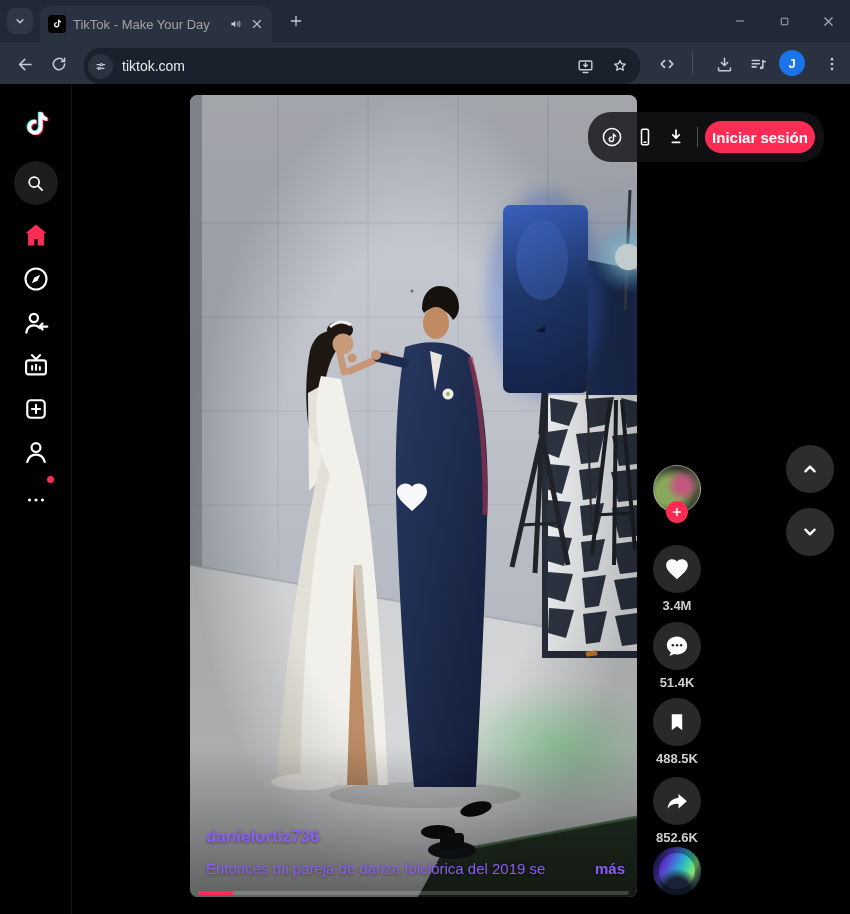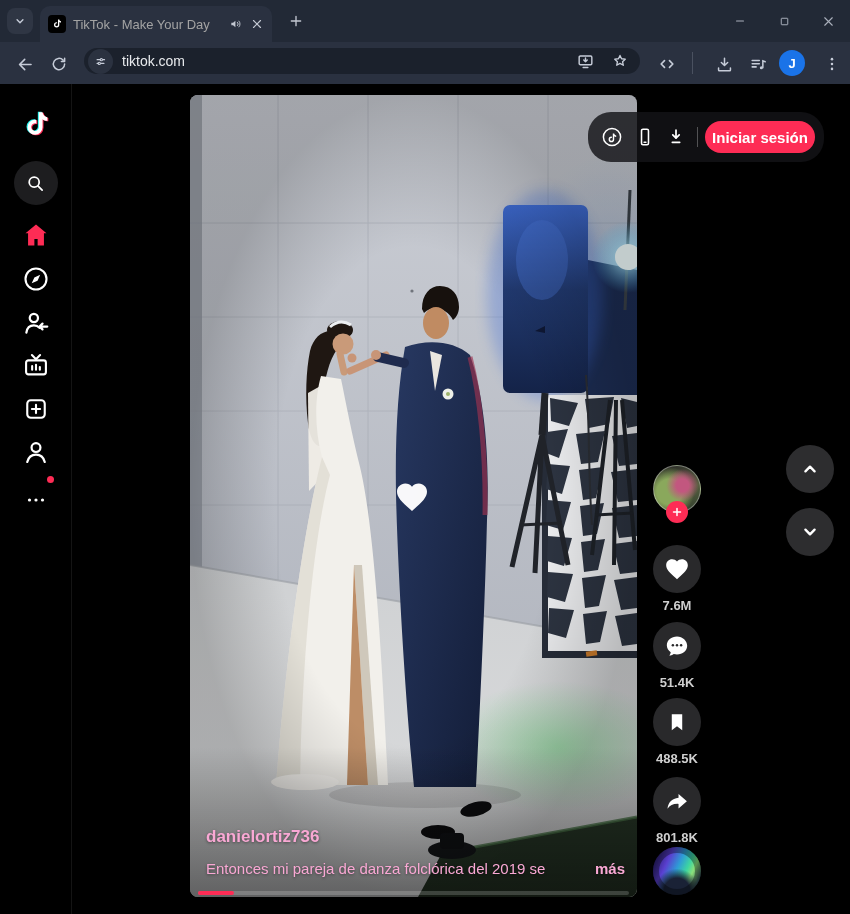--- a/index.html
+++ b/index.html
@@ -18,21 +18,21 @@
   .tab-title { flex:1; font-size:13px; color:#a3a3a3; white-space:nowrap; overflow:hidden; text-overflow:ellipsis; }
   .tab-ico { color:#c3c8d2; display:flex; align-items:center; }
   .newtab { position:absolute; left:284px; top:9px; width:24px; height:24px; color:#c3c8d2;
             display:flex; align-items:center; justify-content:center; }
   .wincontrols { position:absolute; right:0; top:0; height:42px; display:flex; }
   .winbtn { width:44px; height:42px; display:flex; align-items:center; justify-content:center; color:#aab0bc; }
 
   .toolbar { position:absolute; top:42px; left:0; width:850px; height:42px; background:#2a3140; }
   .tbtn { position:absolute; top:51px; width:26px; height:26px; color:#c6ccd8;
           display:flex; align-items:center; justify-content:center; }
-  .addressbar { position:absolute; left:84px; top:48px; width:556px; height:26px; border-radius:16px;
+  .addressbar { position:absolute; left:84px; top:48px; width:556px; height:36px; border-radius:16px;
                 background:#1b212c; display:flex; align-items:center; }
   .siteinfo { width:25px; height:25px; border-radius:50%; background:#2b3240; color:#c6ccd8;
               margin-left:4px; display:flex; align-items:center; justify-content:center; flex:0 0 25px; }
   .url { margin-left:9px; font-size:14px; color:#e8eaed; flex:1; }
   .pill-ico { color:#c6ccd8; margin-right:16px; display:flex; align-items:center; }
   .tb-sep { position:absolute; left:692px; top:52px; width:1px; height:22px; background:#4a5160; }
   .avatar-j { position:absolute; left:779px; top:50px; width:26px; height:26px; border-radius:50%;
               background:#1a73e8; color:#fff; font-size:13px; font-weight:700;
               display:flex; align-items:center; justify-content:center; }
 
@@ -43,21 +43,21 @@
   .side-item { position:absolute; left:50%; transform:translateX(-50%); color:#fff;
                display:flex; align-items:center; justify-content:center; }
   .search-circle { width:44px; height:44px; border-radius:50%; background:#1d1d1f; }
   .more-dot { position:absolute; right:-6px; top:-8px; width:7px; height:7px; border-radius:50%; background:#fe2c55; }
 
   .video { position:absolute; left:190px; top:11px; width:447px; height:802px; border-radius:8px;
            overflow:hidden; background:#1a1a1a; }
   .video svg.scene { display:block; width:100%; height:100%; }
   .video-grad { position:absolute; left:0; right:0; bottom:0; height:150px;
                 background:linear-gradient(rgba(0,0,0,0), rgba(0,0,0,0.45)); pointer-events:none; }
-  .meta { position:absolute; left:16px; right:12px; bottom:20px; color:#f9a8d4;margin-top:17px; }
+  .meta { position:absolute; left:16px; right:12px; bottom:20px; color:#8b5cf6;margin-top:17px; }
   .username { font-size:17px; font-weight:700; text-shadow:0 1px 3px rgba(0,0,0,.45); margin-bottom:13px; }
   .cap-row { display:flex; align-items:flex-end; font-size:15px; text-shadow:0 1px 3px rgba(0,0,0,.45); }
   .caption { flex:1; }
   .more-link { font-weight:700; margin-left:14px; }
   .progress { position:absolute; left:8px; right:8px; bottom:2px; height:4px; border-radius:2px;
               background:rgba(255,255,255,0.18); }
   .progress-fill { width:36px; height:4px; border-radius:2px; background:#fe2c55; }
 
   .overlay-pill { position:absolute; left:588px; top:28px; width:236px; height:50px; border-radius:23px;
                   background:rgba(20,20,23,0.82); display:flex; align-items:center; padding-left:12px; z-index:6; }
@@ -430,21 +430,21 @@
           <path d="M12 5v14M5 12h14"></path>
         </svg>
     </div>
 
     <div class="rail-group" style="top:461px;">
       <div class="rail-circle">
         <svg width="26" height="26" viewBox="0 0 24 24" fill="#fff">
             <path d="M12 21.35l-1.45-1.32C5.4 15.36 2 12.28 2 8.5 2 5.42 4.42 3 7.5 3c1.74 0 3.41.81 4.5 2.09C13.09 3.81 14.76 3 16.5 3 19.58 3 22 5.42 22 8.5c0 3.78-3.4 6.86-8.55 11.54L12 21.35z"></path>
           </svg>
       </div>
-      <div class="rail-count">7.6M</div>
+      <div class="rail-count">3.4M</div>
     </div>
 
     <div class="rail-group" style="top:538px;">
       <div class="rail-circle">
         <svg width="26" height="26" viewBox="0 0 24 24">
             <path fill="#fff" d="M12 3.2c-5.2 0-9.4 3.6-9.4 8.1 0 2.6 1.4 4.9 3.6 6.4-.1 1-.5 2.3-1.6 3.2 0 0 2.5-.1 4.4-1.5 1 .3 2 .4 3 .4 5.2 0 9.4-3.6 9.4-8.1S17.2 3.2 12 3.2z"></path>
             <circle cx="8.2" cy="11.4" r="1.15" fill="#29292b"></circle>
             <circle cx="12" cy="11.4" r="1.15" fill="#29292b"></circle>
             <circle cx="15.8" cy="11.4" r="1.15" fill="#29292b"></circle>
           </svg>
@@ -460,18 +460,18 @@
       </div>
       <div class="rail-count">488.5K</div>
     </div>
 
     <div class="rail-group" style="top:693px;">
       <div class="rail-circle">
         <svg width="25" height="25" viewBox="0 0 24 24" fill="#fff">
             <path d="M13 4.8l8 6.9-8 6.9v-4.3c-4.9-.3-8.3 1.5-10.6 4.7.5-5.9 4.1-10.1 10.6-10.7V4.8z"></path>
           </svg>
       </div>
-      <div class="rail-count">801.8K</div>
+      <div class="rail-count">852.6K</div>
     </div>
 
     <div class="disc-avatar"></div>
   </div>
 </div>
 
 </body></html>

